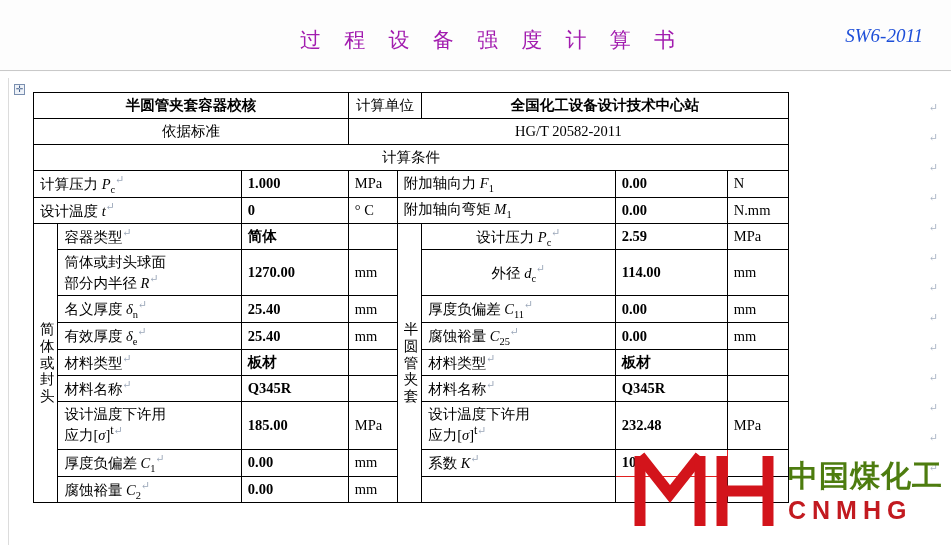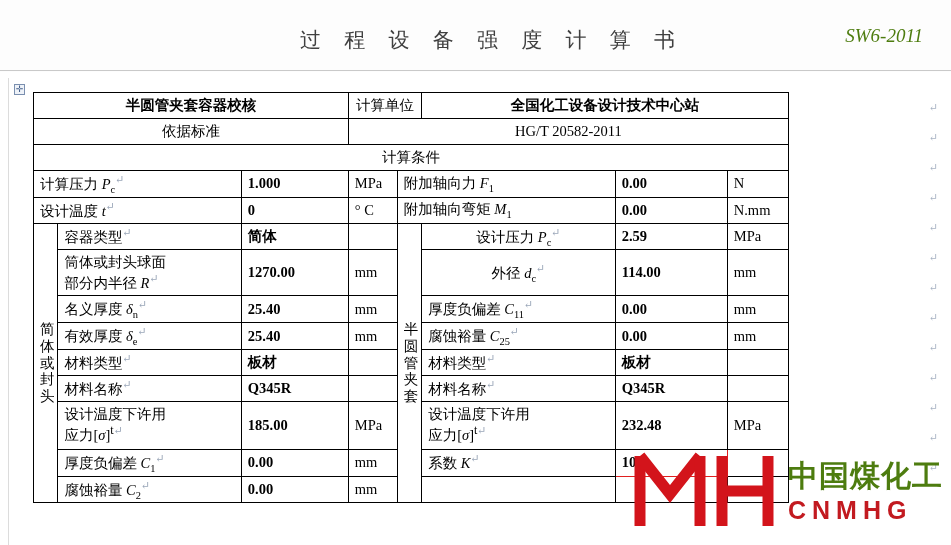--- a/index.html
+++ b/index.html
@@ -19,31 +19,31 @@
   .doc-header {
     position: absolute;
     left: 0; top: 0; width: 951px; height: 72px;
     background: #fdfdfd;
   }
   .doc-title {
     position: absolute;
     left: 300px; top: 26px;
     font-size: 21px;
     letter-spacing: 9px;
-    color: #404040;
+    color: #a21caf;
     font-weight: normal;
     white-space: nowrap;
     font-family: "Liberation Serif", serif;
   }
   .doc-code {
     position: absolute;
     right: 28px; top: 25px;
     font-size: 19px;
     font-style: italic;
-    color: #4d7c0f;
+    color: #1d4ed8;
     font-family: "Liberation Serif", serif;
     white-space: nowrap;
   }
   .header-rule {
     position: absolute;
     left: 0; top: 70px; width: 951px;
     border-top: 1px solid #c9c9c9;
   }
   .page-gutter-mark {
     position: absolute;

